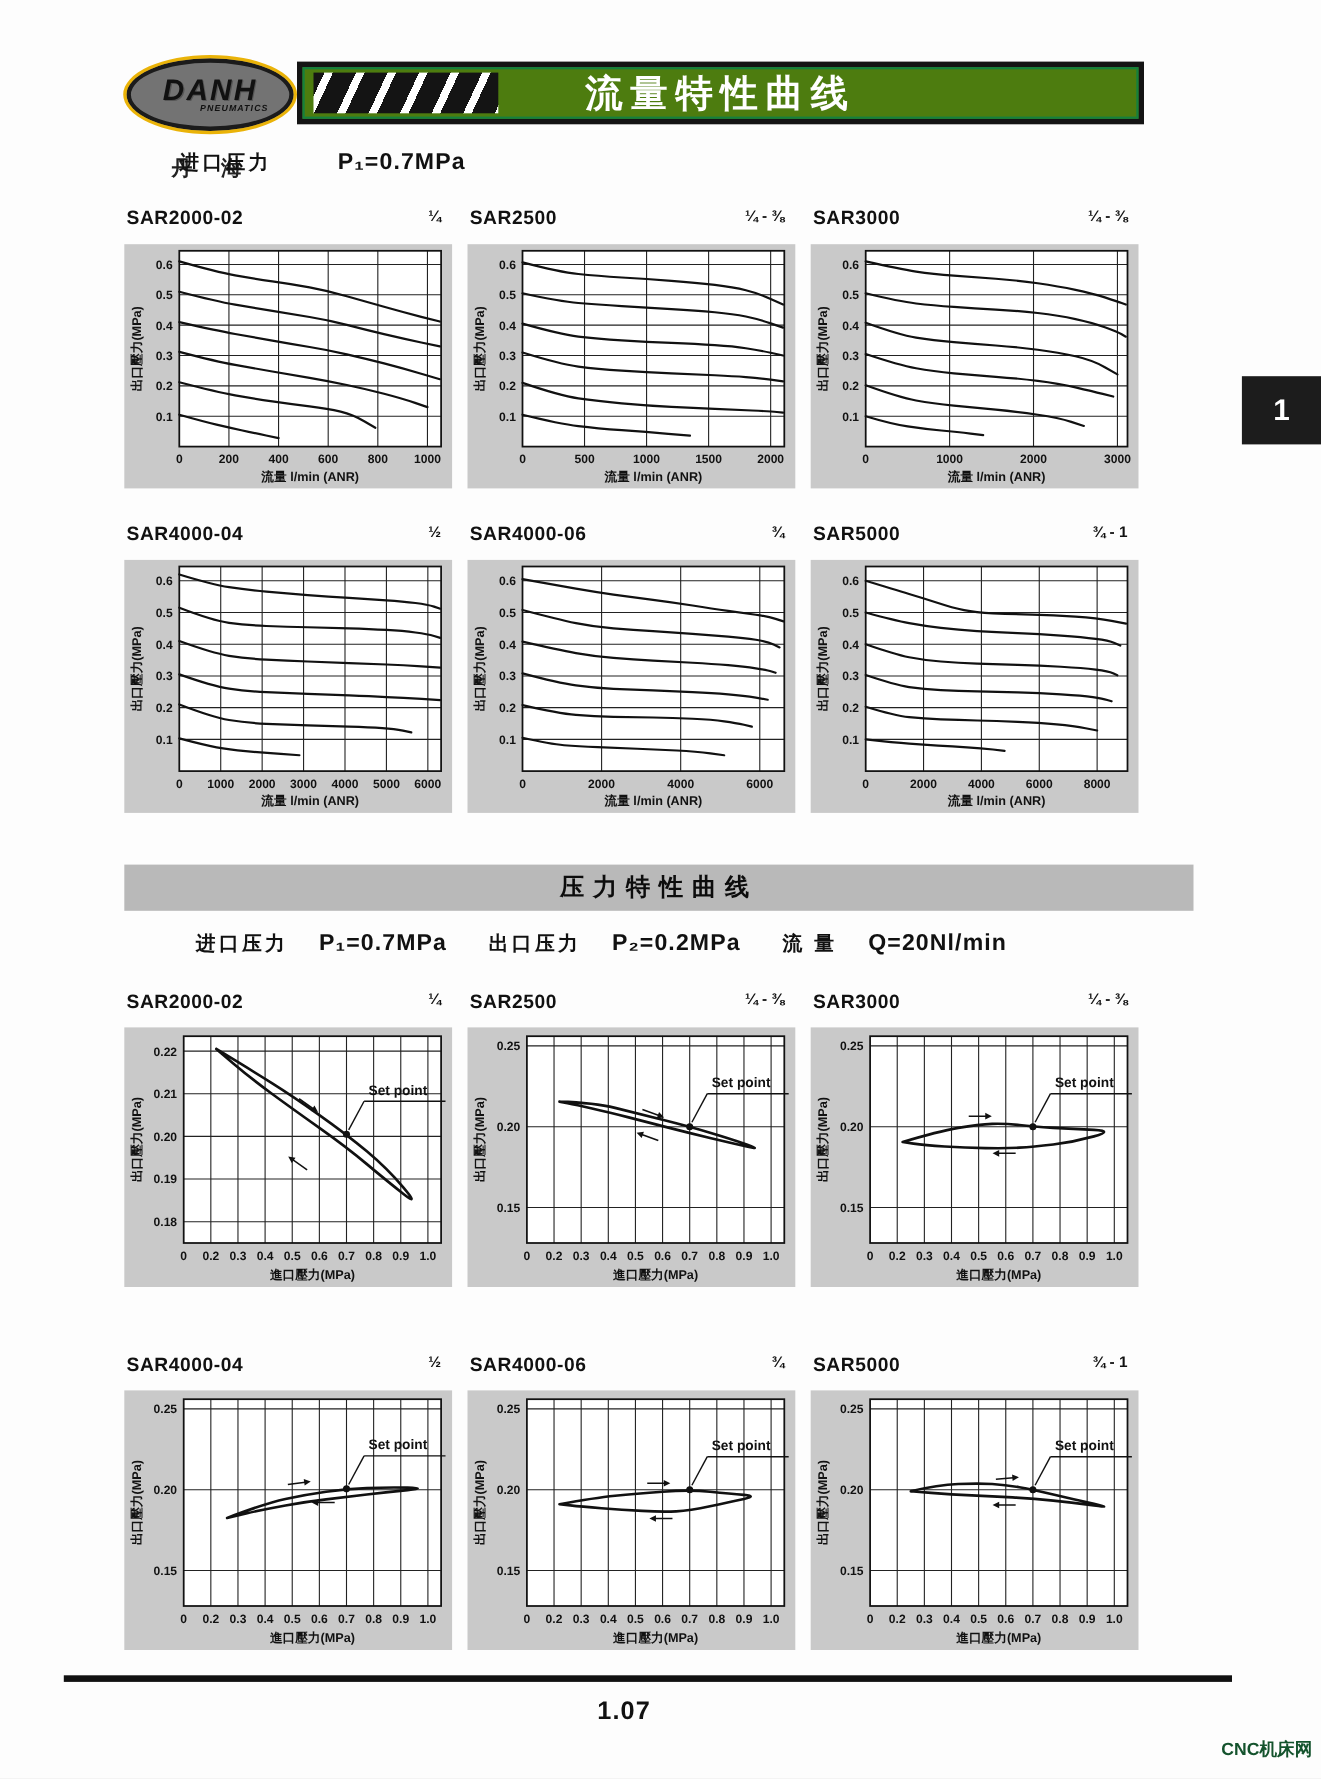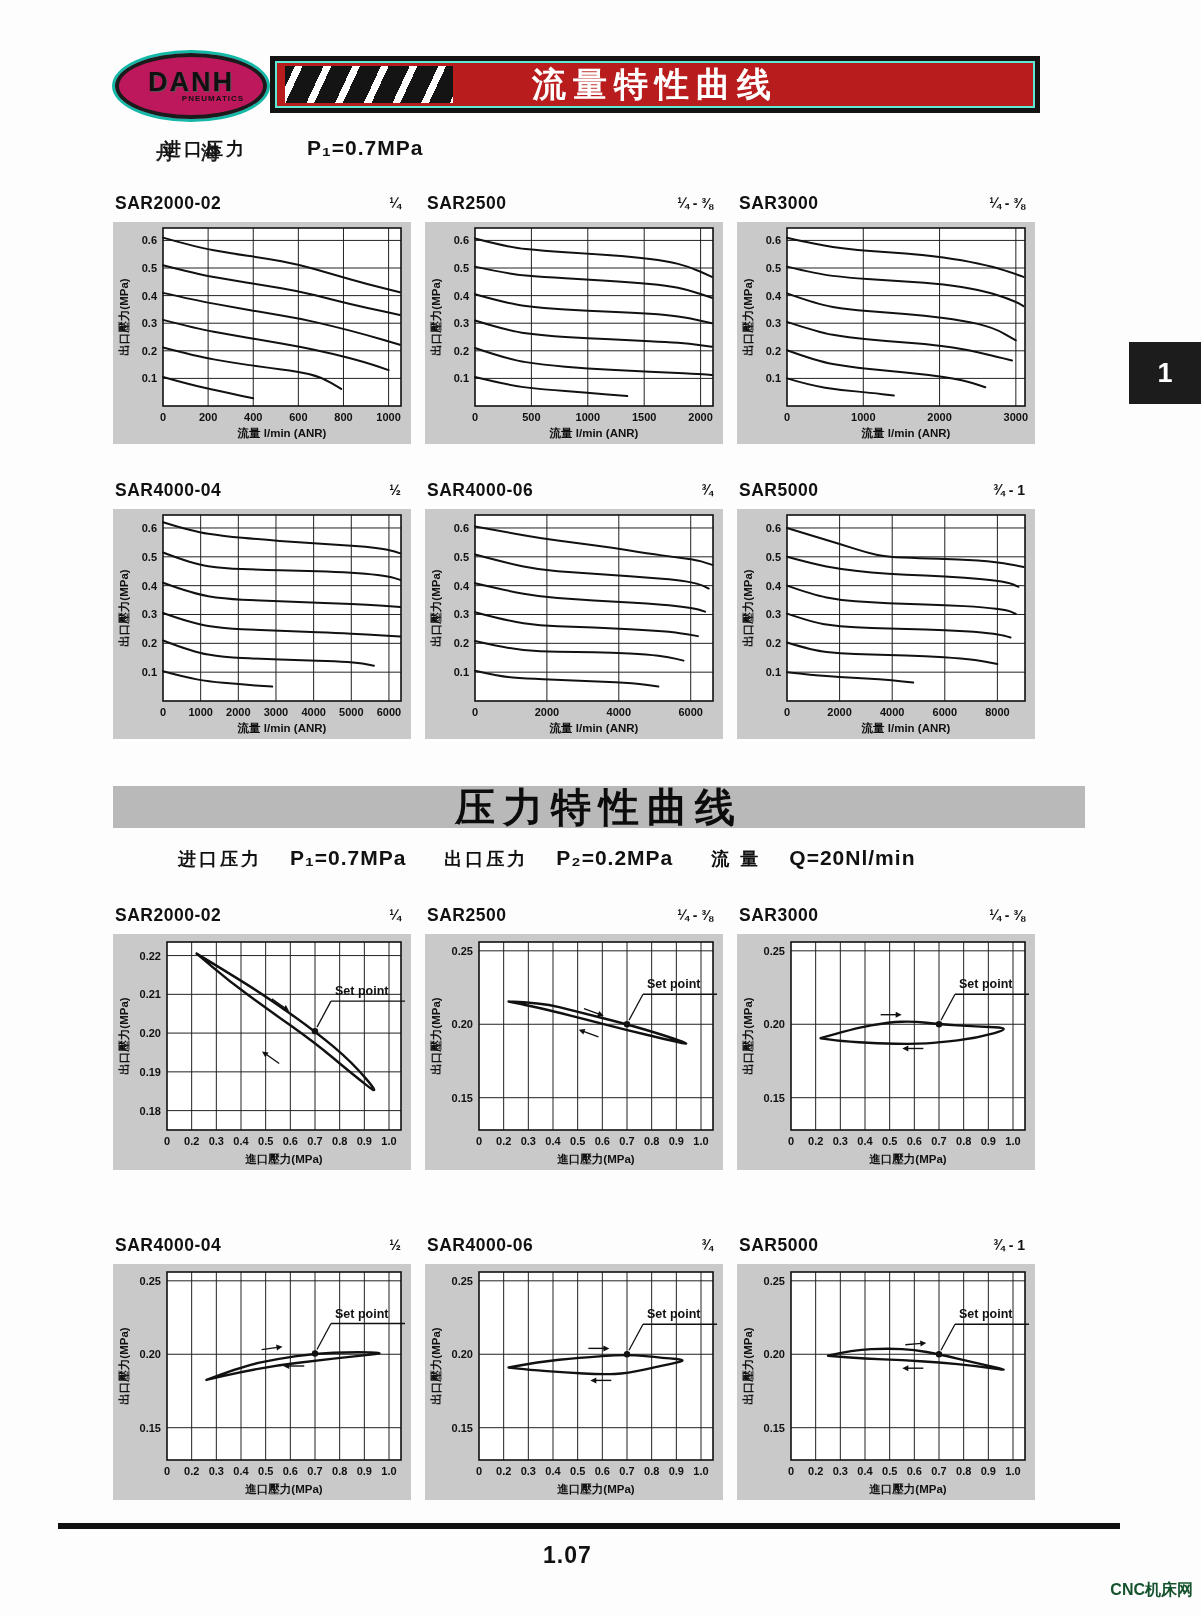--- a/index.html
+++ b/index.html
@@ -1,55 +1,55 @@
 <!DOCTYPE html>
 <html><head>
 <meta charset="utf-8">
 <style>
   html,body{margin:0;padding:0;background:#e8e8e8;}
   .page{position:relative;width:1201px;height:1617px;background:#fdfdfd;overflow:hidden;
         font-family:"Liberation Sans","DejaVu Sans",sans-serif;color:#111;}
   
   .logo{position:absolute;left:106px;top:50px;width:170px;text-align:center;}
-  .logo-oval{width:152px;height:66px;margin:0 auto;border:3px solid #14b8a6;border-radius:50%;
-             display:flex;flex-direction:column;align-items:center;justify-content:center;background:#be185d;
-             box-shadow:inset 0 0 0 4px #1b1b1b;}
+  .logo-oval{width:152px;height:66px;margin:0 auto;border:3px solid #eab308;border-radius:50%;
+             display:flex;flex-direction:column;align-items:center;justify-content:center;background:#737373;
+             box-shadow:inset 0 0 0 4px #1b1b1b;font-style:italic;}
   .logo-brand{font-weight:bold;font-size:27px;letter-spacing:2px;color:#111;line-height:24px;text-shadow:1px 1px 0 #555;}
   .logo-sub{font-weight:bold;font-size:8px;letter-spacing:1px;color:#111;margin-left:44px;}
   .logo-cn{margin-top:18px;font-size:19px;font-weight:bold;letter-spacing:26px;padding-left:20px;color:#222;}
   
   .banner{position:absolute;left:270px;top:56px;width:770px;height:57px;background:#141414;padding:0;}
-  .banner-inner{position:absolute;left:5px;top:5px;right:5px;bottom:5px;border:2px solid #5eead4;background:#b91c1c;}
+  .banner-inner{position:absolute;left:5px;top:5px;right:5px;bottom:5px;border:2px solid #15803d;background:#4d7c0f;}
   .stripes{position:absolute;left:8px;top:3px;bottom:3px;width:168px;
            background:repeating-linear-gradient(115deg,#141414 0 9px,#fff 9px 16px,#141414 16px 26px);}
   .banner-title{position:absolute;left:0;right:0;top:0;bottom:0;display:flex;align-items:center;justify-content:center;
                 color:#fff;font-size:34px;font-weight:bold;letter-spacing:7px;}
   
   .params{position:absolute;display:flex;align-items:baseline;font-weight:bold;white-space:nowrap;}
   .params-flow{left:163px;top:136px;gap:60px;}
   .params-pressure{left:178px;top:846px;gap:38px;}
   .p-label{font-size:18px;letter-spacing:3px;}
   .p-value{font-size:21px;letter-spacing:1px;}
   .p-pair{display:flex;gap:28px;align-items:baseline;}
   
   .chart-row{position:absolute;left:113px;display:flex;gap:14px;}
   .chart-card{width:298px;}
-  .chart-head{height:30px;display:flex;justify-content:space-between;align-items:center;padding:0 10px 4px 2px;}
+  .chart-head{height:30px;display:flex;justify-content:space-between;align-items:flex-start;padding:0 10px 4px 2px;}
   .chart-title{font-weight:bold;font-size:17.5px;letter-spacing:0.5px;}
   .chart-size{font-weight:bold;font-size:14px;}
   .chart-box{width:298px;background:#c9c9c9;}
   .row-f1 .chart-box{height:222px;}
   .row-f2 .chart-box{height:230px;}
   .row-p1 .chart-box,.row-p2 .chart-box{height:236px;}
   svg text.tick{font:bold 11px "Liberation Sans","DejaVu Sans",sans-serif;fill:#111;}
   svg text.axis-label{font:bold 11.5px "Liberation Sans","DejaVu Sans",sans-serif;fill:#111;}
   svg text.setpoint{font:bold 12.5px "Liberation Sans","DejaVu Sans",sans-serif;fill:#111;}
   
   .banner2{position:absolute;left:113px;top:786px;width:972px;height:42px;background:#b9b9b9;
-           display:flex;align-items:center;justify-content:center;font-size:40px;font-weight:bold;letter-spacing:8px;color:#0c0c0c;}
+           display:flex;align-items:center;justify-content:center;font-size:22px;font-weight:bold;letter-spacing:8px;color:#0c0c0c;}
   
   .bottom-rule{position:absolute;left:58px;top:1523px;width:1062px;height:6px;background:#111;}
   .page-number{position:absolute;left:543px;top:1542px;font-size:23px;font-weight:bold;letter-spacing:1px;}
   .watermark{position:absolute;right:8px;top:1580px;font-size:16px;font-weight:bold;color:#14532d;}
   
   .side-tab{position:absolute;left:1129px;top:342px;width:72px;height:62px;background:#1c1c1c;
             display:flex;align-items:center;justify-content:center;color:#fff;font-size:27px;font-weight:bold;}
 </style>
 </head>
 <body>

